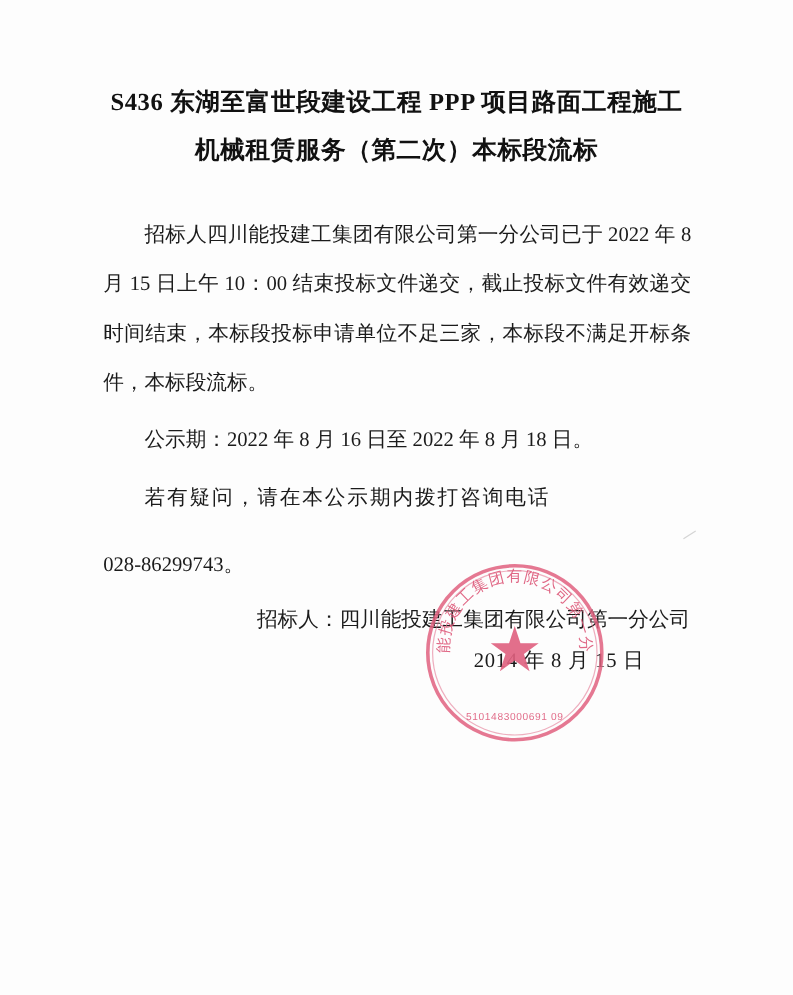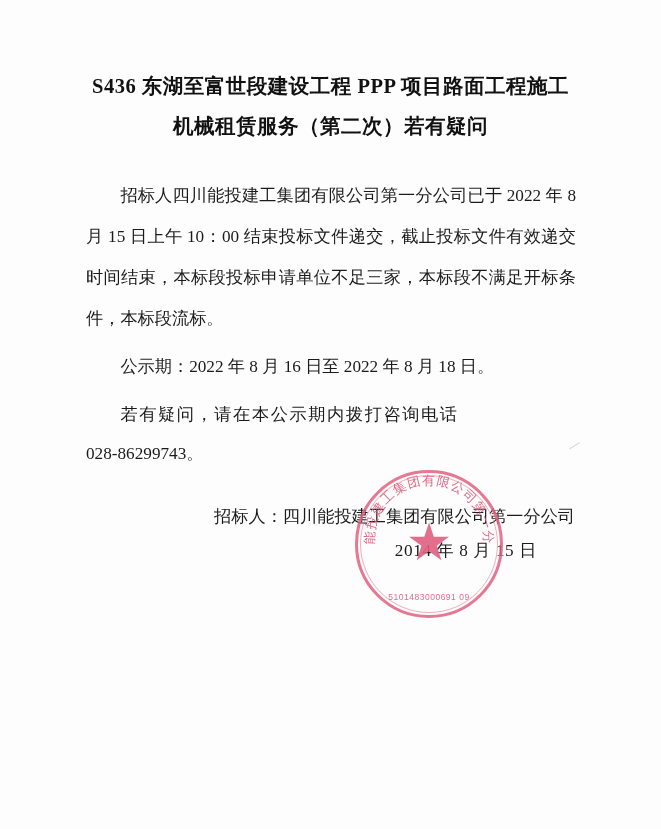--- a/index.html
+++ b/index.html
@@ -46,21 +46,21 @@
   p.para {
     margin: 0 0 7px 0;
     font-size: 17.2px;
     line-height: 41px;
     color: #1b1b1b;
     text-align: justify;
     text-justify: inter-ideograph;
     text-indent: 2em;
   }
   p.para.tight {
-    margin-bottom: 3px;
+    margin-bottom: 20px;
   }
   p.para.spaced {
     letter-spacing: 1.6px;
   }
   p.phone {
     text-indent: 0;
     margin-top: -5px;
     font-family: Liberation Serif, serif;
   }
   .sign-block {
@@ -146,21 +146,21 @@
     opacity: .8;
   }
 </style>
 </head>
 <body>
 
 <div class="page">
 
   <div class="doc-title">
     <span>S436 东湖至富世段建设工程 PPP 项目路面工程施工</span>
-    <span class="line2">机械租赁服务（第二次）若有疑问</span>
+    <span class="line2">机械租赁服务（第二次）本标段流标</span>
   </div>
 
   <div class="body-block">
     <p class="para">招标人四川能投建工集团有限公司第一分公司已于 2022 年 8 月 15 日上午 10：00 结束投标文件递交，截止投标文件有效递交时间结束，本标段投标申请单位不足三家，本标段不满足开标条件，本标段流标。</p>
     <p class="para">公示期：2022 年 8 月 16 日至 2022 年 8 月 18 日。</p>
     <p class="para spaced tight">若有疑问，请在本公示期内拨打咨询电话</p>
     <p class="para phone">028-86299743。</p>
   </div>
 
   <div class="stray-mark"></div>

